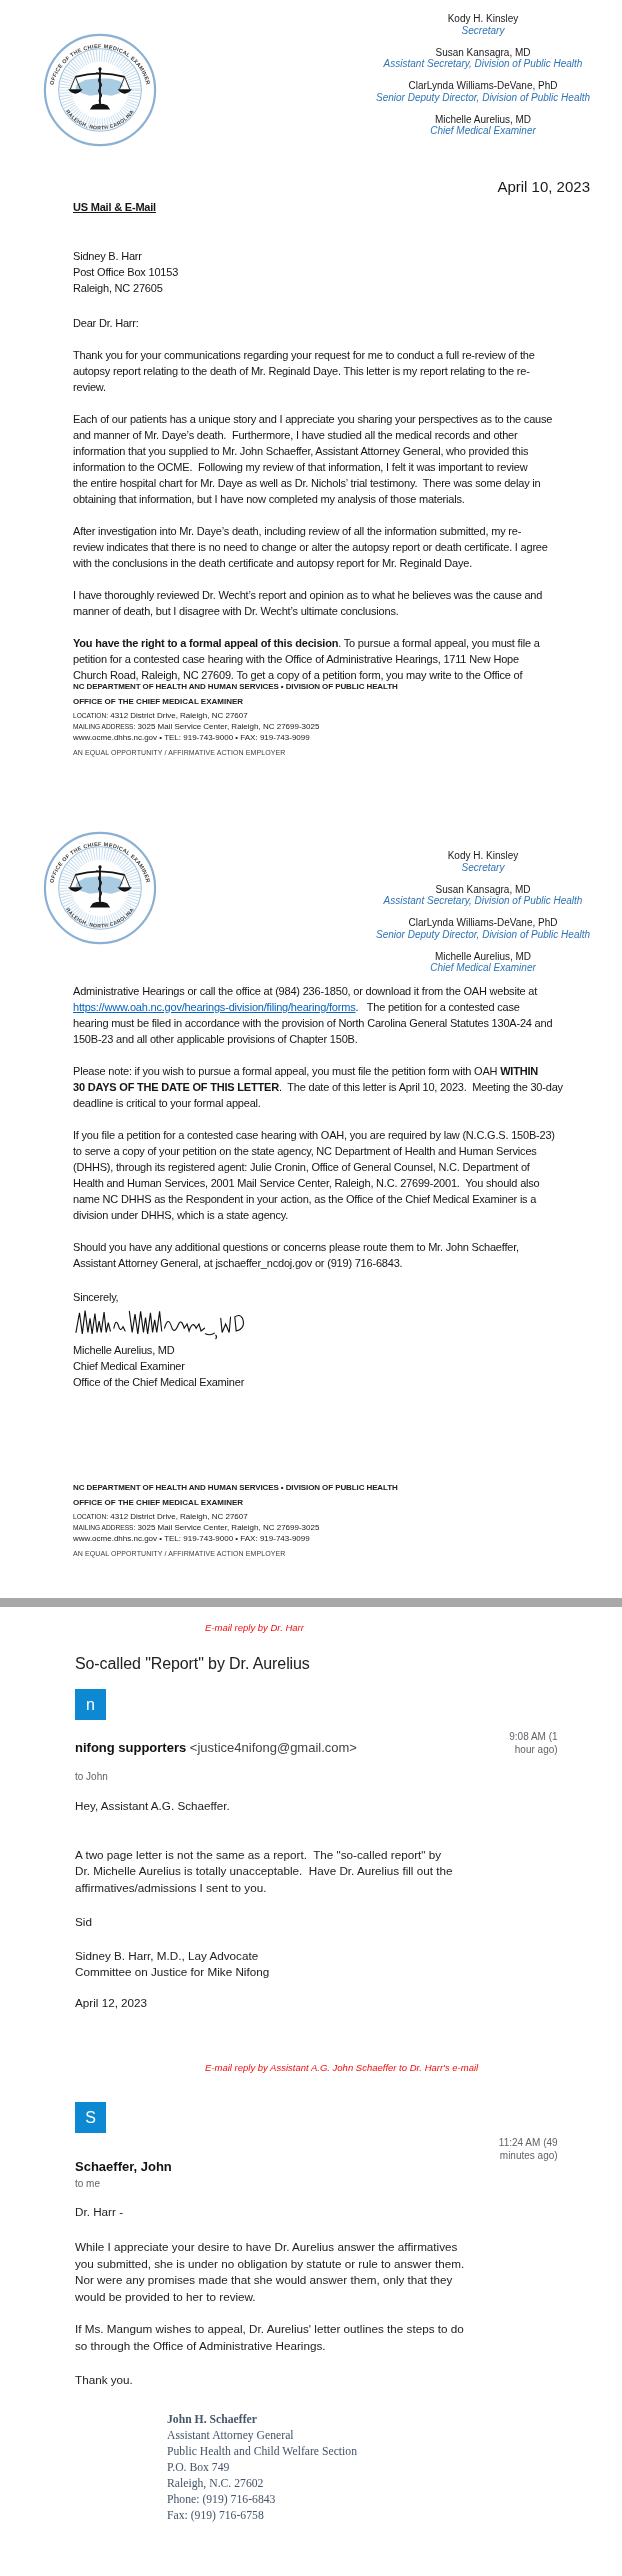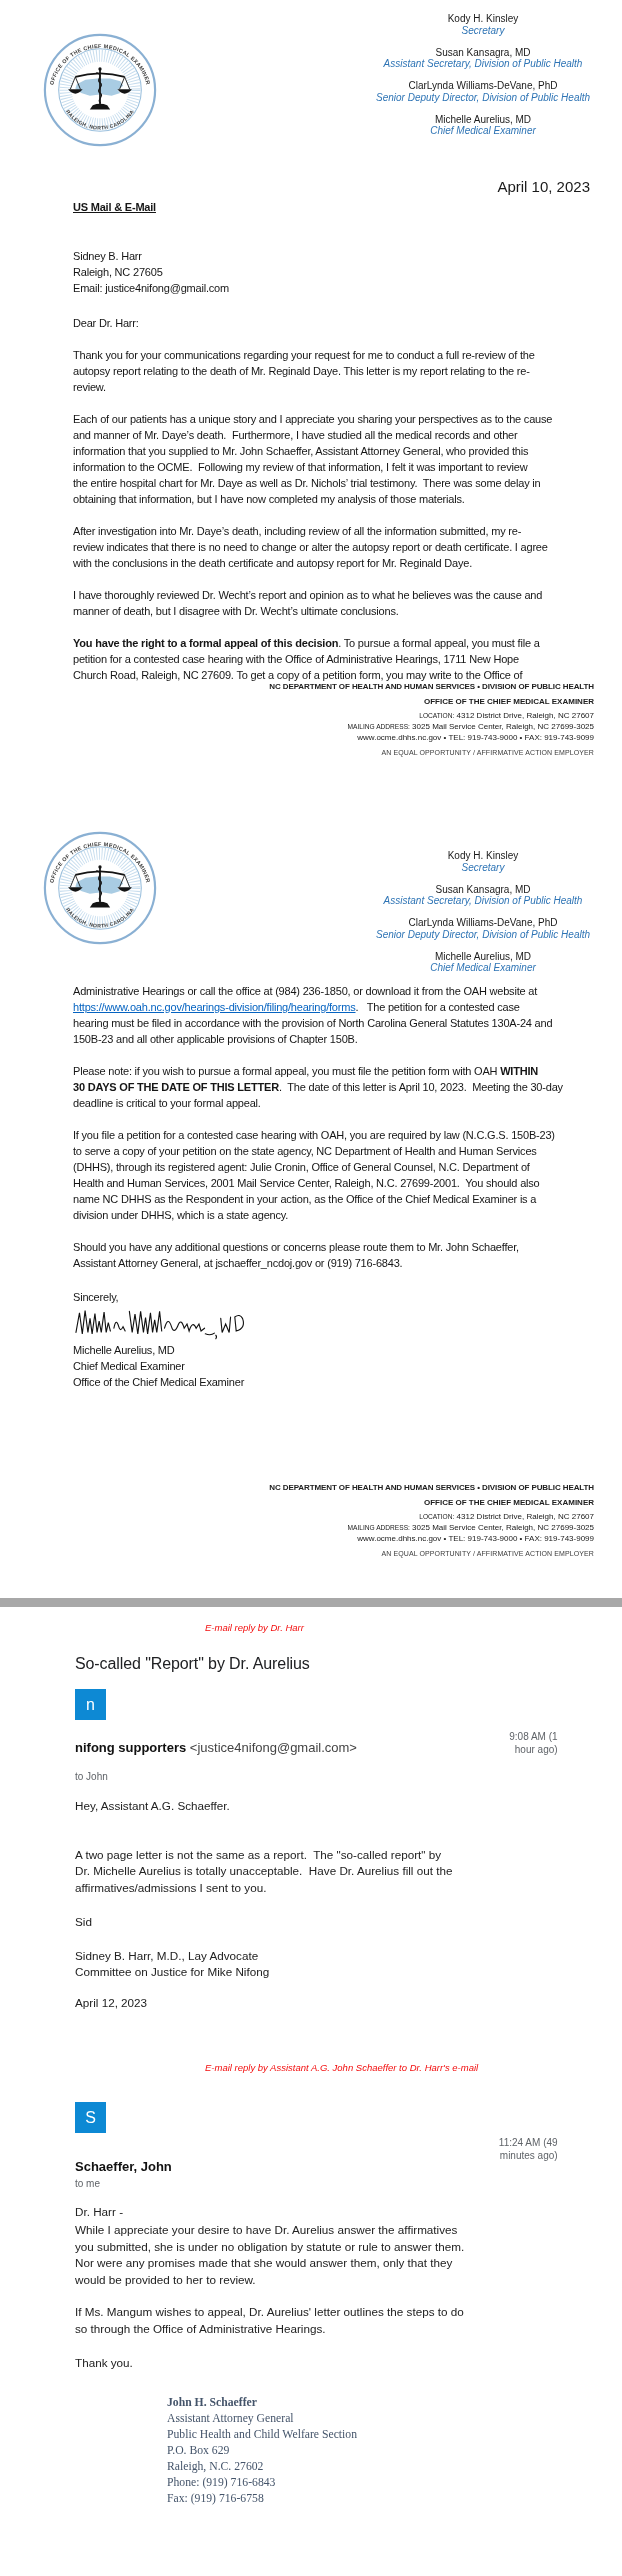--- a/index.html
+++ b/index.html
@@ -26,21 +26,21 @@
   .recip{margin-top:33px}
   .recip div{line-height:16px}
   .salut{margin-top:19px}
   .lp{margin-top:16px}
   .lp a, .seg-link{color:var(--link-blue);text-decoration:underline}
   .closing{margin-top:17.6px}
   .scribble{margin-top:2.9px;height:35px}
   .signer div{line-height:16px}
 
   
-  .lfoot{width:521px;text-align:right;color:#202020}
+  .lfoot{width:521px;text-align:left;color:#202020}
   .lfoot .f1{font-size:8px;font-weight:bold;letter-spacing:-0.1px}
   .lfoot .f2{font-size:8px;font-weight:bold;margin-top:5.9px}
   .lfoot .f3{font-size:8px;margin-top:5.1px}
   .lfoot .f3 .lbl{font-size:6.6px}
   .lfoot .f4{font-size:8px;margin-top:2.2px}
   .lfoot .f5{font-size:8px;margin-top:2.2px}
   .lfoot .f6{font-size:7px;margin-top:6.6px;color:#3c3c3c;letter-spacing:0.1px}
 
   .divider{width:622px;height:8.8px;background:var(--divider-gray)}
   .caption{font-size:9.5px;font-style:italic;color:var(--caption-red)}
@@ -120,22 +120,22 @@
       <div class="tt">Chief Medical Examiner</div>
     </div>
   </div>
 
   <div class="abs date" style="right:32px;top:178px">April 10, 2023</div>
 
   <div class="abs lmain" style="left:73px;top:199px">
     <div class="delivery">US Mail &amp; E-Mail</div>
     <div class="recip">
       <div>Sidney B. Harr</div>
+      <div>Post Office Box 10153</div>
       <div>Raleigh, NC 27605</div>
-      <div>Email: justice4nifong@gmail.com</div>
     </div>
     <div class="salut">Dear Dr. Harr:</div>
     <p class="lp pre"><span>Thank you for your communications regarding your request for me to conduct a full re-review of the
 autopsy report relating to the death of Mr. Reginald Daye. This letter is my report relating to the re-
 review.</span></p>
     <p class="lp pre"><span>Each of our patients has a unique story and I appreciate you sharing your perspectives as to the cause
 and manner of Mr. Daye’s death.  Furthermore, I have studied all the medical records and other
 information that you supplied to Mr. John Schaeffer, Assistant Attorney General, who provided this
 information to the OCME.  Following my review of that information, I felt it was important to review
 the entire hospital chart for Mr. Daye as well as Dr. Nichols’ trial testimony.  There was some delay in
@@ -259,32 +259,32 @@
   <div class="avatar">
       <span>S</span>
     </div>
   <div class="abs tstamp pre" style="top:34px;right:15.4px">11:24 AM (49
 minutes ago)</div>
   <div class="sender" style="margin-top:25.6px">
     <b>Schaeffer, John</b>
   </div>
   <div class="tofield" style="margin-top:4.4px">to me</div>
   <div class="ebody" style="margin-top:14.6px">
-    <p class="pre" style="margin-bottom:2px">Dr. Harr -</p>
+    <p class="pre" style="margin-bottom:19px">Dr. Harr -</p>
     <p class="pre" style="margin-bottom:16px">While I appreciate your desire to have Dr. Aurelius answer the affirmatives
 you submitted, she is under no obligation by statute or rule to answer them.
 Nor were any promises made that she would answer them, only that they
 would be provided to her to review.</p>
     <p class="pre" style="margin-bottom:17.6px">If Ms. Mangum wishes to appeal, Dr. Aurelius' letter outlines the steps to do
 so through the Office of Administrative Hearings.</p>
     <p class="pre">Thank you.</p>
   </div>
   <div class="esig" style="margin-left:92px;margin-top:23.4px">
     <div class="b1">John H. Schaeffer</div>
     <div>Assistant Attorney General</div>
     <div>Public Health and Child Welfare Section</div>
-    <div>P.O. Box 629</div>
+    <div>P.O. Box 749</div>
     <div>Raleigh, N.C. 27602</div>
     <div>Phone: (919) 716-6843</div>
     <div>Fax: (919) 716-6758</div>
   </div>
 </div>
 
 
 </body></html>

